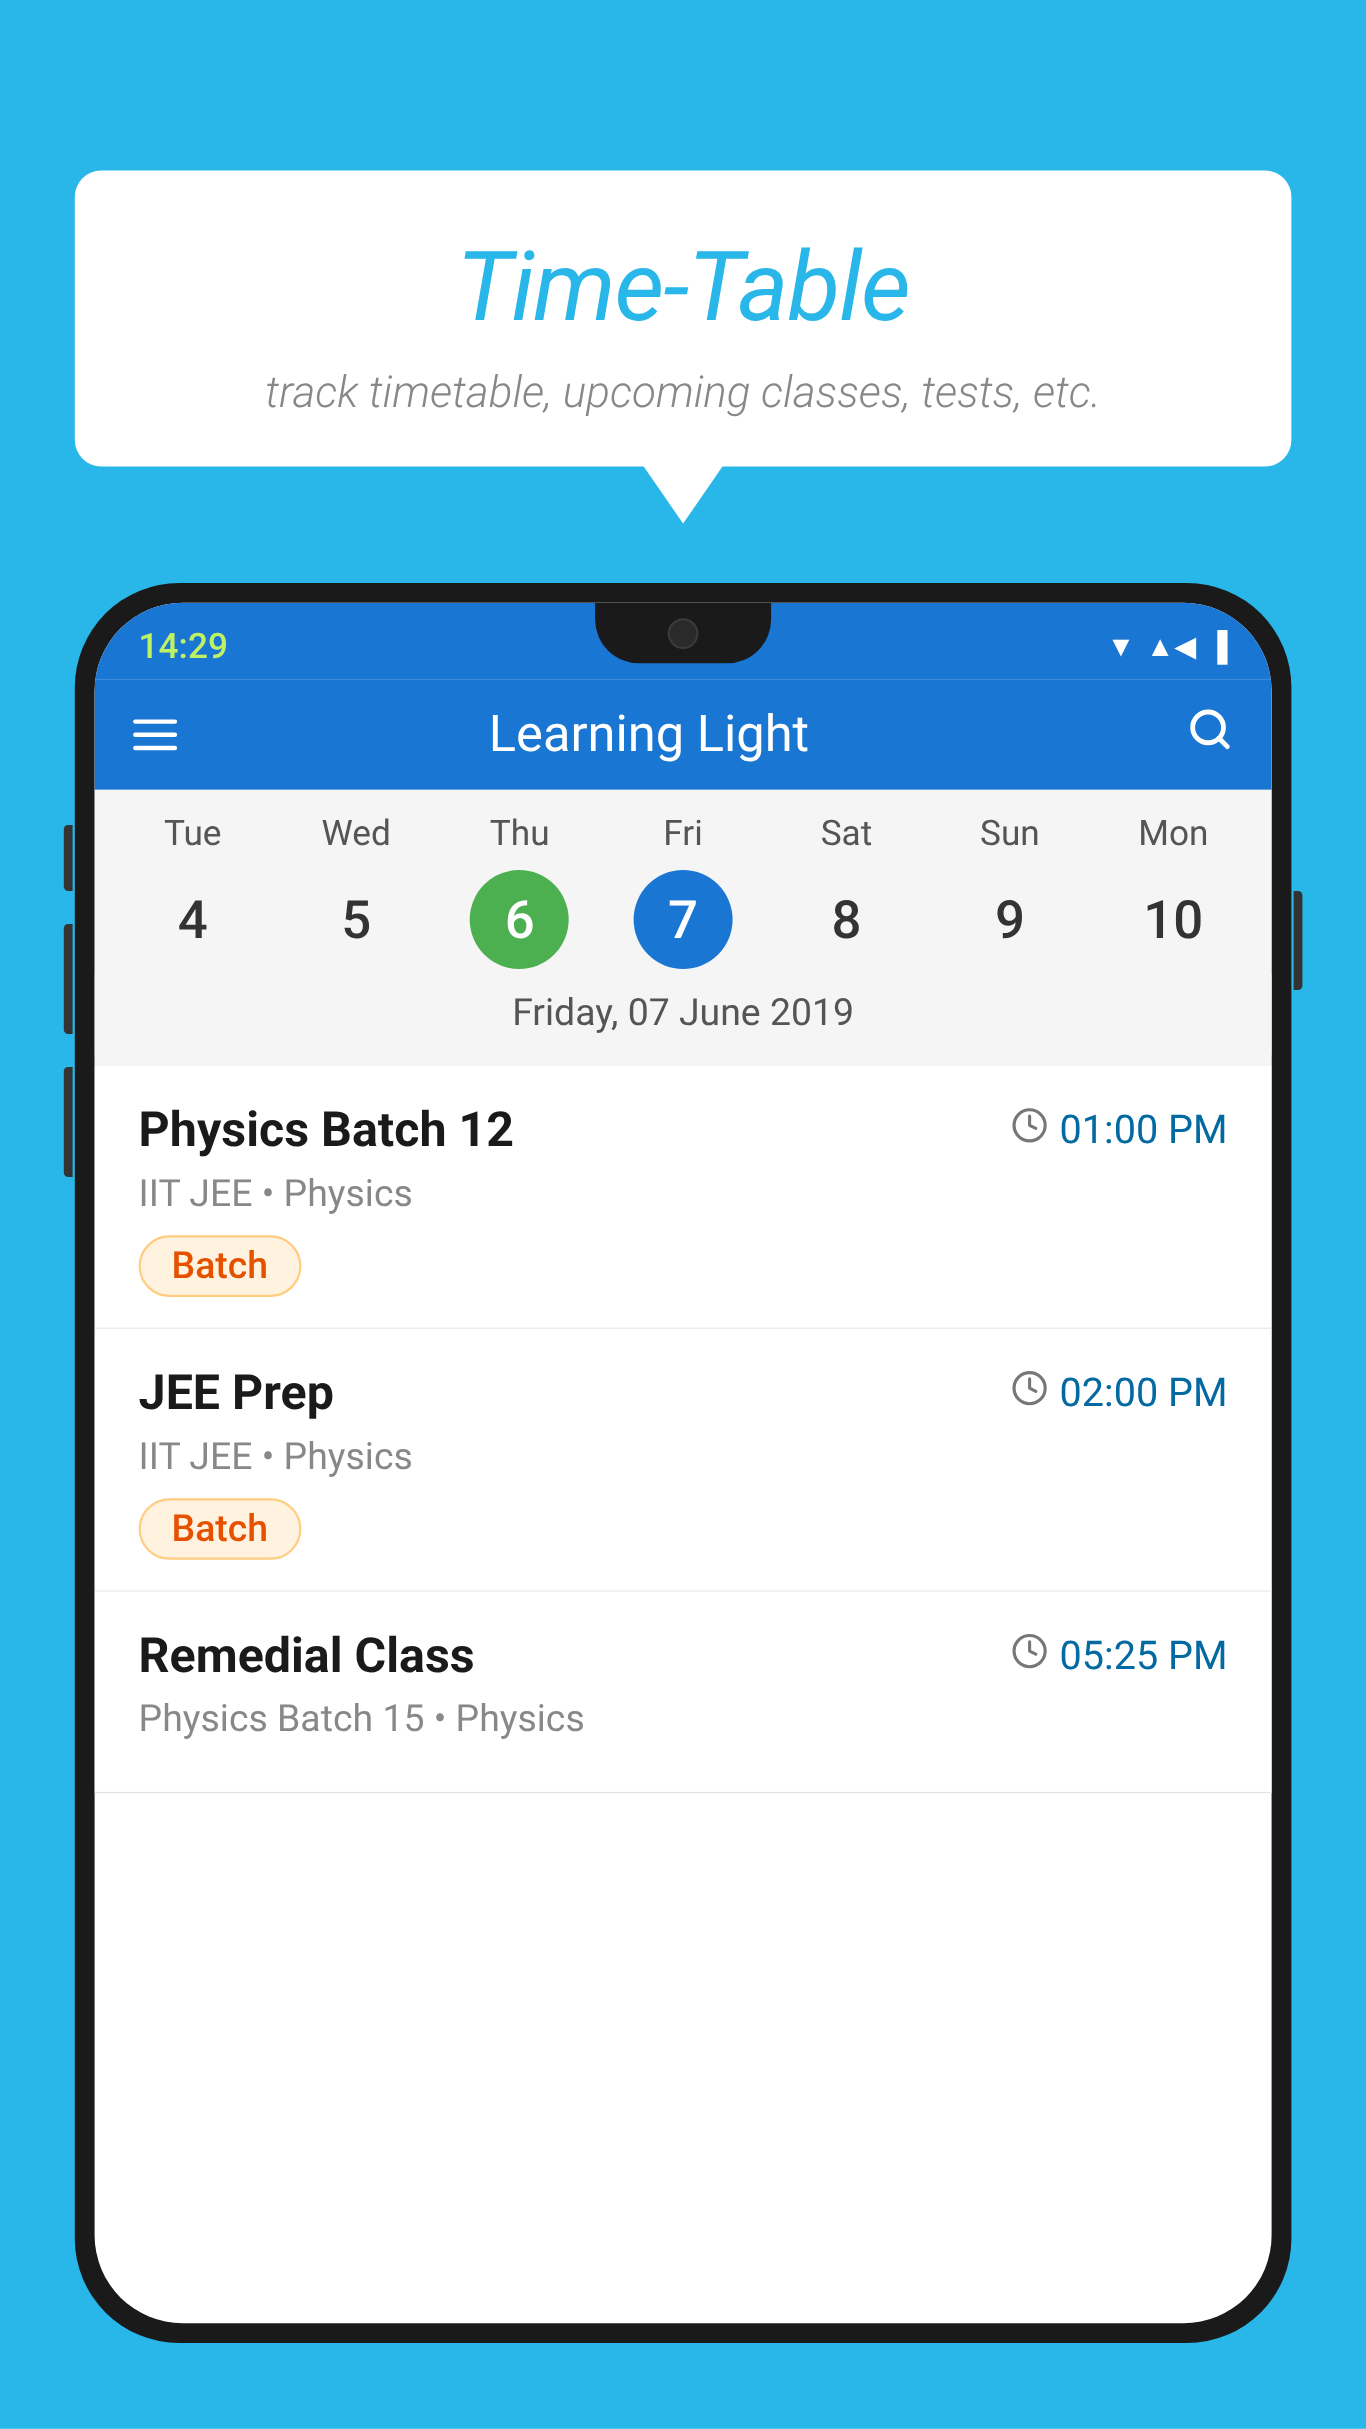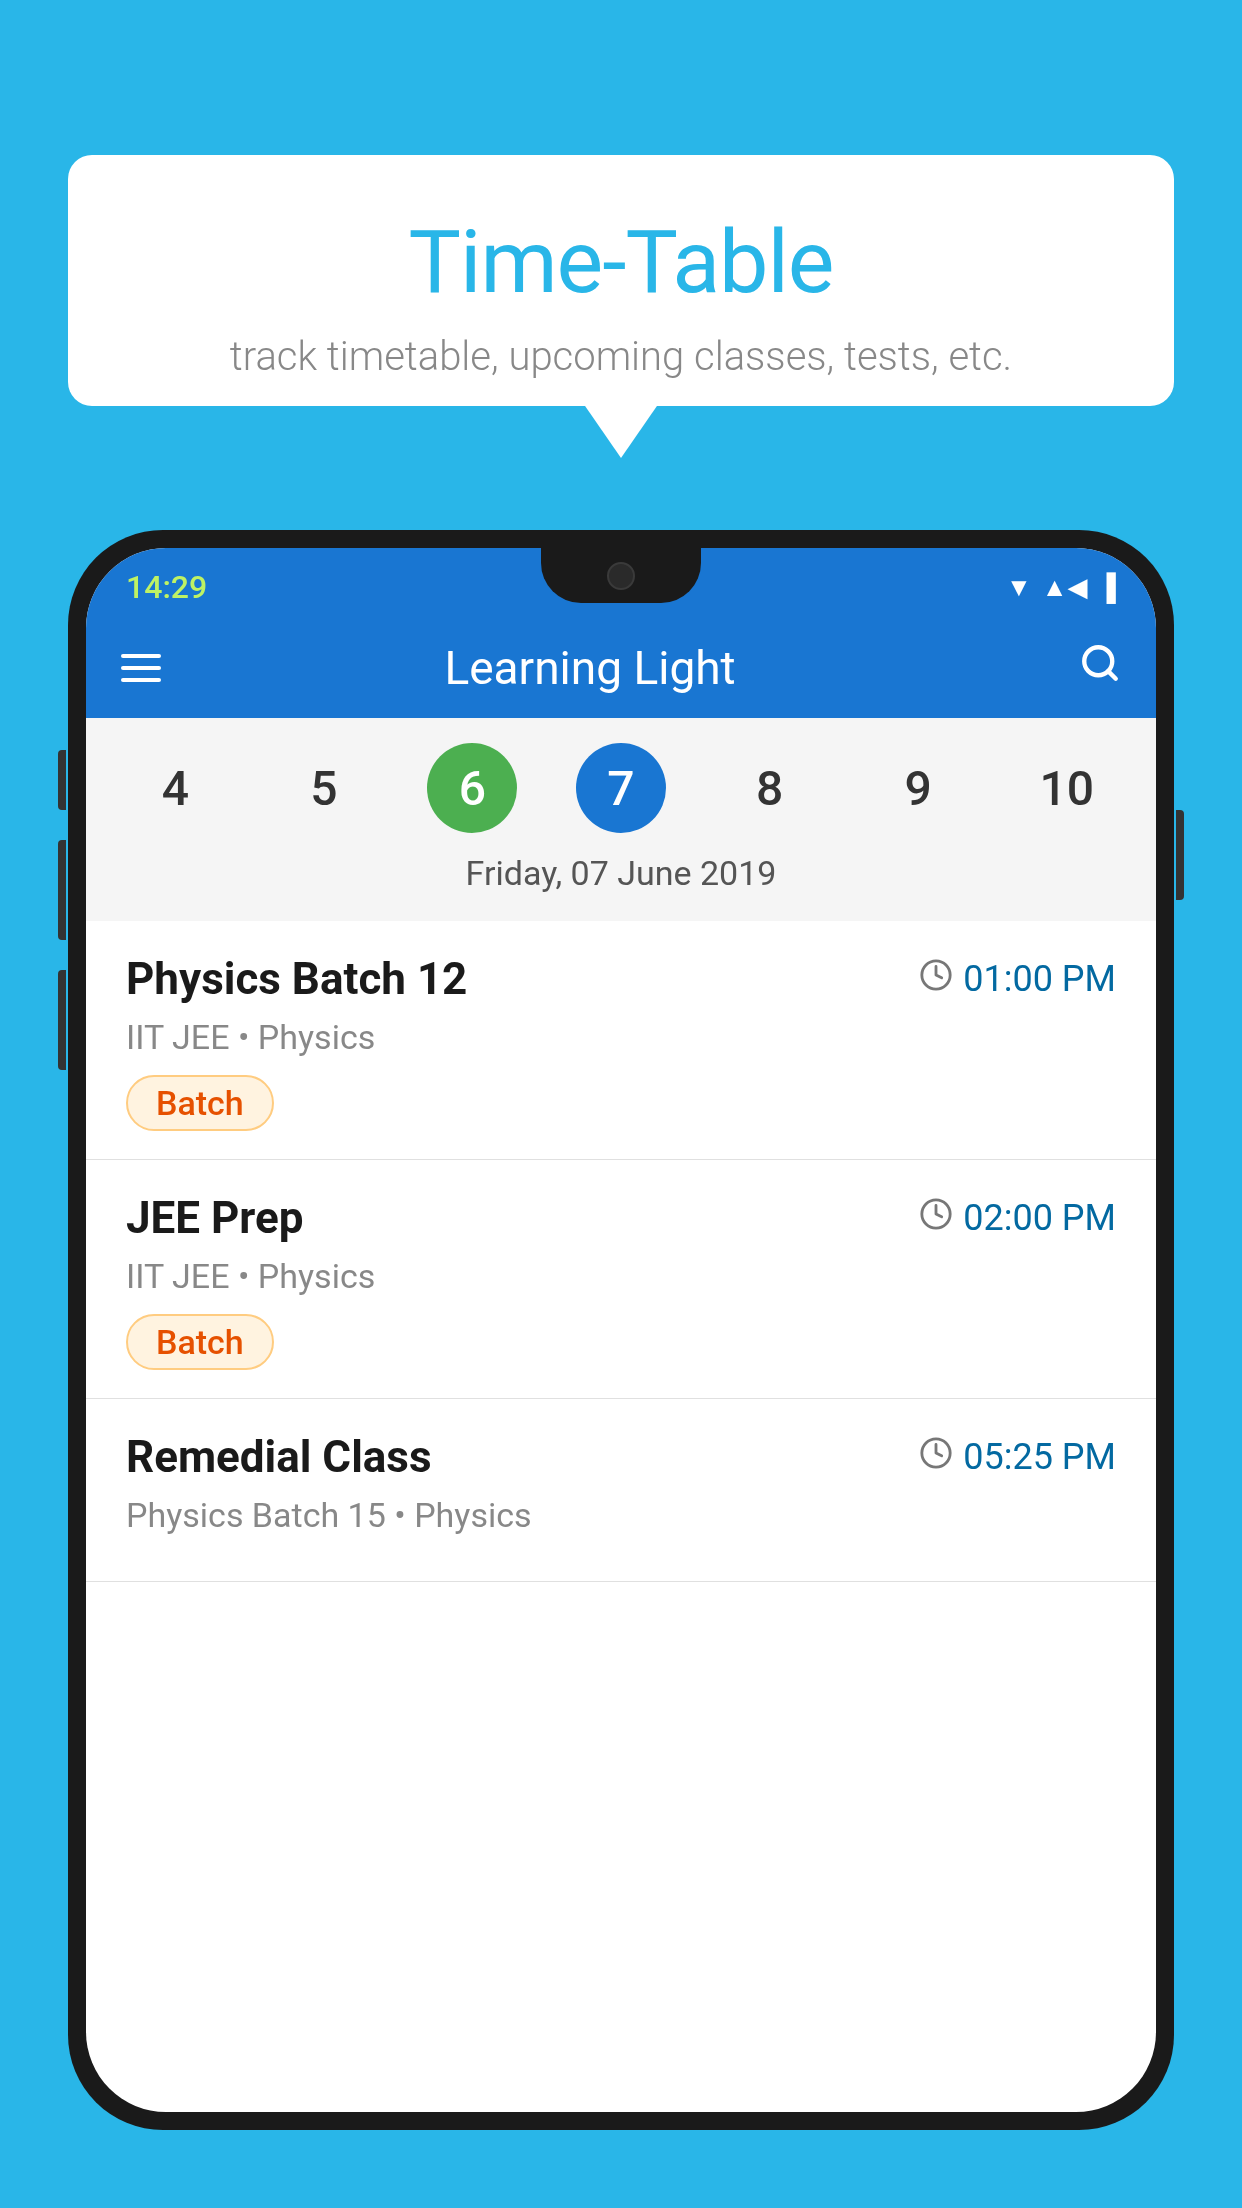--- a/index.html
+++ b/index.html
@@ -18,23 +18,24 @@
     .speech-bubble-container {
       position: absolute;
       top: 155px;
       left: 68px;
       right: 68px;
     }
 
     .speech-bubble {
       background: white;
       border-radius: 24px;
-      padding: 55px 60px 26px;
+      padding: 55px 60px 44px;
       text-align: center;
       position: relative;
+      font-style: italic;
     }
 
     .speech-bubble::after {
       content: '';
       position: absolute;
       bottom: -52px;
       left: 50%;
       transform: translateX(-50%);
       width: 0;
       height: 0;
@@ -388,20 +389,29 @@
         <div class="app-title">Learning Light</div>
         <span class="search-icon">
           <svg width="42" height="42" viewBox="0 0 24 24" fill="none" stroke="white" stroke-width="2.5" stroke-linecap="round" stroke-linejoin="round">
             <circle cx="11" cy="11" r="8"></circle>
             <line x1="21" y1="21" x2="16.65" y2="16.65"></line>
           </svg>
         </span>
       </div>
 
       <div class="calendar-strip">
+        <div class="day-headers">
+          <div class="day-header">Tue</div>
+          <div class="day-header">Wed</div>
+          <div class="day-header">Thu</div>
+          <div class="day-header">Fri</div>
+          <div class="day-header">Sat</div>
+          <div class="day-header">Sun</div>
+          <div class="day-header">Mon</div>
+        </div>
         <div class="day-numbers">
           <div class="day-wrapper">
             <div class="day-num">4</div>
           </div>
           <div class="day-wrapper">
             <div class="day-num">5</div>
           </div>
           <div class="day-wrapper">
             <div class="day-num today">6</div>
           </div>

